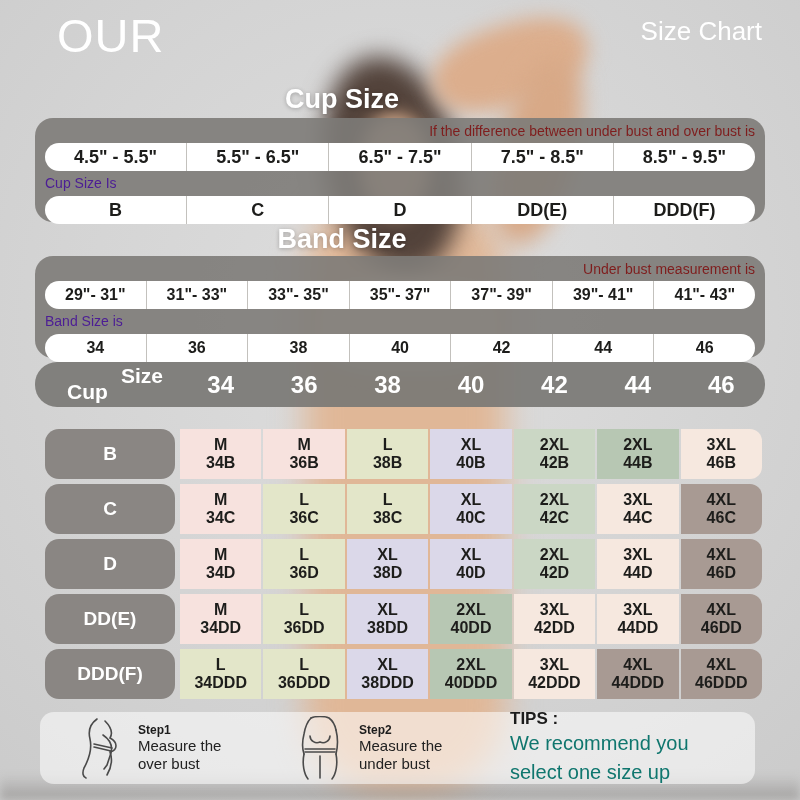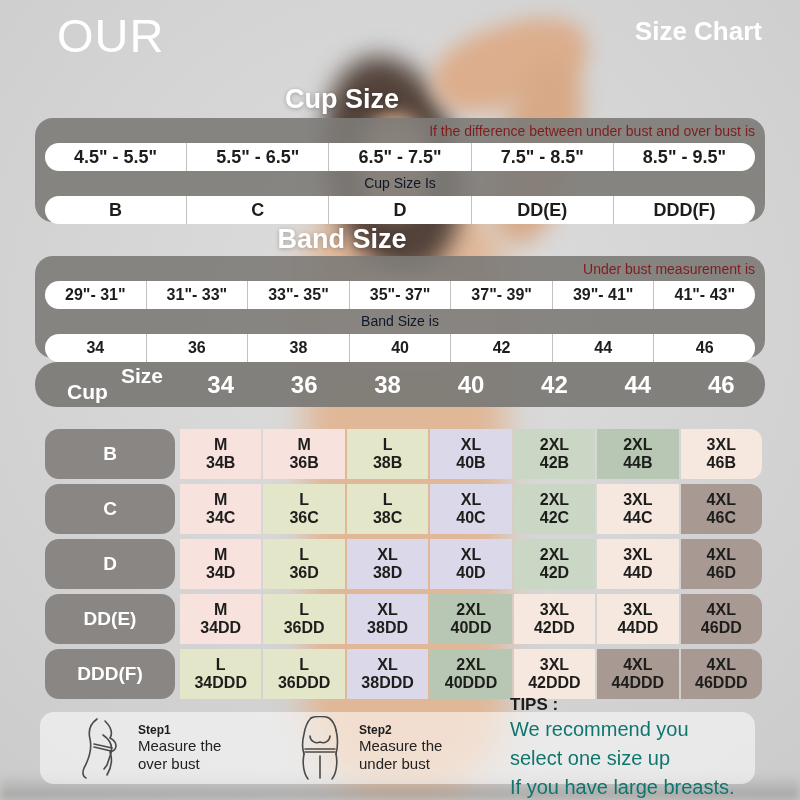--- a/index.html
+++ b/index.html
@@ -16,35 +16,35 @@
   .ph-face  { left:360px; top:115px; width:70px;  height:100px; background:#e4b795; filter:blur(9px); border-radius:45%; }
   .ph-arm   { left:430px; top:25px;  width:160px; height:80px;  background:#dcae8d; filter:blur(10px); border-radius:45%; transform:rotate(-18deg); }
   .ph-fore  { left:500px; top:55px;  width:75px;  height:190px; background:#d8a987; filter:blur(11px); border-radius:45%; transform:rotate(14deg); }
   .ph-bra   { left:318px; top:280px; width:180px; height:95px;  background:#ead8c4; filter:blur(7px); border-radius:35%; }
   .ph-shade { left:0; bottom:0; width:800px; height:26px; background:linear-gradient(to bottom, rgba(0,0,0,0), rgba(60,55,50,.28)); filter:blur(4px); }
 
   .layer { position:absolute; inset:0; }
 
   
   .brand { position:absolute; left:57px; top:8px; font-size:47px; font-weight:400; color:#fff; letter-spacing:1px; }
-  .sheet-title { position:absolute; right:38px; top:16px; font-size:26px; font-weight:700; color:#fff; }
+  .sheet-title { position:absolute; right:38px; top:16px; font-size:26px; font-weight:400; color:#fff; }
 
   
   .sec-title { position:absolute; left:0; width:684px; text-align:center; color:#fff;
                font-size:27px; font-weight:700; text-shadow:0 1px 4px rgba(0,0,0,.25); }
   .t-cup  { top:84px; }
   .t-band { top:224px; }
 
   
   .panel { position:absolute; left:35px; width:730px; background:rgba(125,123,120,.9);
            border-radius:18px; padding:4px 10px; }
   .panel-cup  { top:118px; height:104px; }
   .panel-band { top:256px; height:102px; }
   .p-sub { color:#7f1d1d; font-size:14px; text-align:right; height:19px; line-height:19px; }
-  .p-lab { color:#0f172a; font-size:14px; text-align:center; height:21px; line-height:21px; }
+  .p-lab { color:#4c1d95; font-size:14px; height:21px; line-height:21px; }
   .p-row { display:flex; background:#fff; border-radius:15px; height:28px; margin:2px 0; overflow:hidden; }
   .p-row .cell { flex:1; display:flex; align-items:center; justify-content:center;
                  font-weight:700; color:#1d1d1b; border-right:1px solid #c3c1bd; }
   .p-row .cell:last-child { border-right:none; }
   .panel-cup  .cell { font-size:18px; }
   .panel-band .cell { font-size:16px; }
 
   
   .m-head { position:absolute; left:35px; top:362px; width:730px; height:45px;
             background:rgba(122,120,117,.92); border-radius:22px; display:flex; padding:0 3px 0 10px; }
@@ -357,16 +357,15 @@
       </svg>
       <div class="step-txt">
         <div class="step-name">Step2</div>
         <div class="step-line">Measure the</div>
         <div class="step-line">under bust</div>
       </div>
     </div>
     <div class="tips">
       <div class="tips-name">TIPS :</div>
       <div class="tips-line">We recommend you select one size up</div>
-      <div class="tips-line">If you have large breasts.</div>
     </div>
   </div>
 </div>
 
 </body></html>

